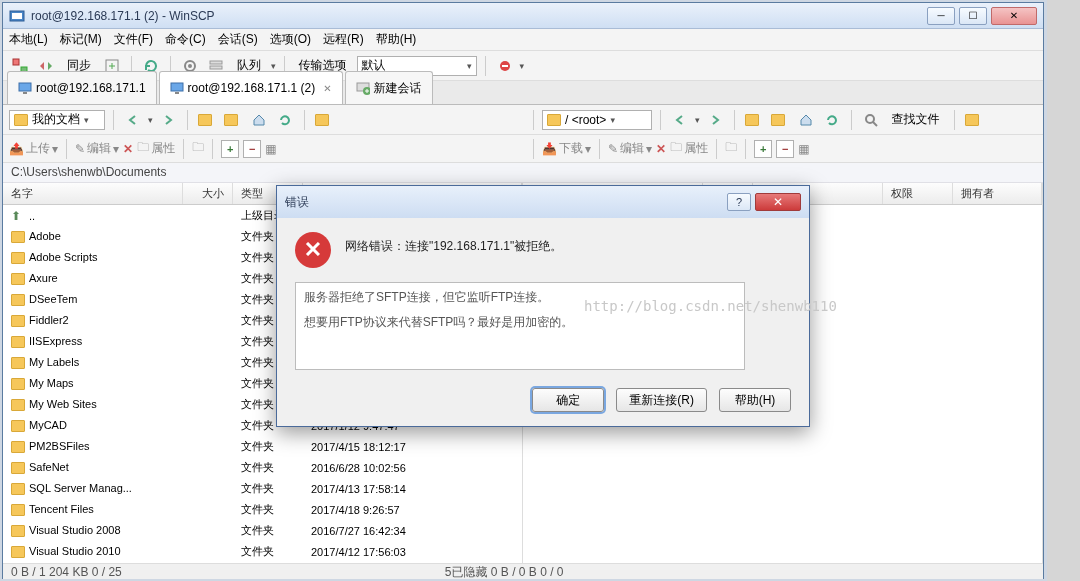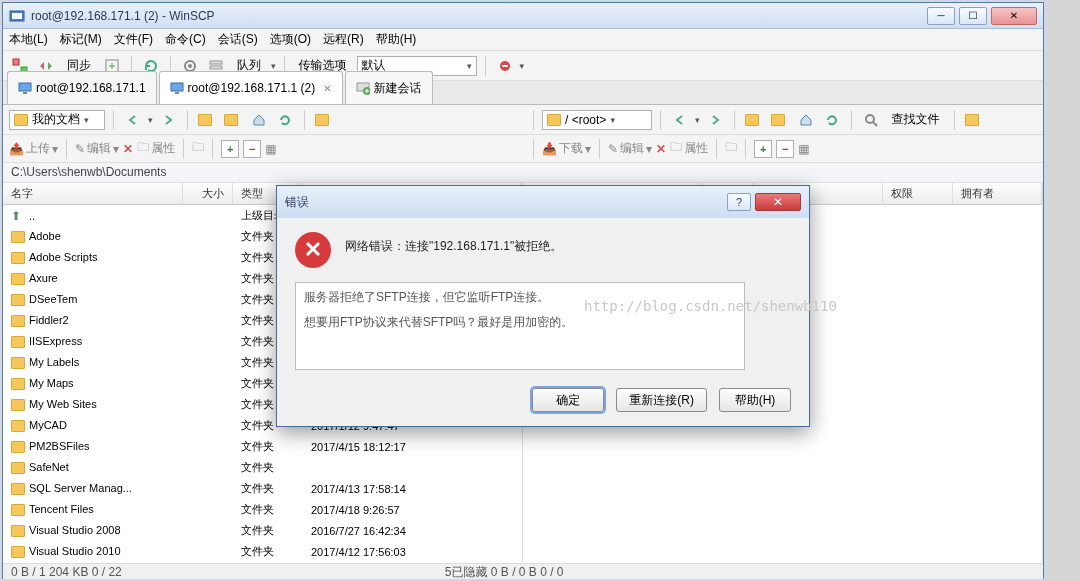--- a/index.html
+++ b/index.html
@@ -383,20 +383,21 @@
           <div class="row">
             <div class="cell" style="width: 180px;"><span class="folder-icon"></span>PM2BSFiles</div>
             <div class="cell" style="width: 50px;"></div>
             <div class="cell" style="width: 70px;">文件夹</div>
             <div class="cell" style="flex: 1 1 0%;">2017/4/15  18:12:17</div>
           </div>
           <div class="row">
             <div class="cell" style="width: 180px;"><span class="folder-icon"></span>SafeNet</div>
             <div class="cell" style="width: 50px;"></div>
             <div class="cell" style="width: 70px;">文件夹</div>
+            <div class="cell" style="flex: 1 1 0%;">2016/6/28  10:02:56</div>
           </div>
           <div class="row">
             <div class="cell" style="width: 180px;"><span class="folder-icon"></span>SQL Server Manag...</div>
             <div class="cell" style="width: 50px;"></div>
             <div class="cell" style="width: 70px;">文件夹</div>
             <div class="cell" style="flex: 1 1 0%;">2017/4/13  17:58:14</div>
           </div>
           <div class="row">
             <div class="cell" style="width: 180px;"><span class="folder-icon"></span>Tencent Files</div>
             <div class="cell" style="width: 50px;"></div>
@@ -423,21 +424,21 @@
         <div class="col" style="width:50px;text-align:right">大小</div>
         <div class="col" style="width:130px">已改变</div>
         <div class="col" style="width:70px">权限</div>
         <div class="col" style="flex:1">拥有者</div>
       </div>
       <div class="filelist"></div>
     </div>
   </div>
 
   <div class="status">
-    <span>0 B / 1 204 KB   0 / 22</span>
+    <span>0 B / 1 204 KB   0 / 25</span>
     <span style="margin-left:320px">5已隐藏   0 B / 0 B   0 / 0</span>
   </div>
 </div>
 
 <div class="watermark">http://blog.csdn.net/shenwb110</div>
 
 <div class="dialog">
   <div class="dlg-title">
     <span>错误</span>
     <span class="spacer"></span>

